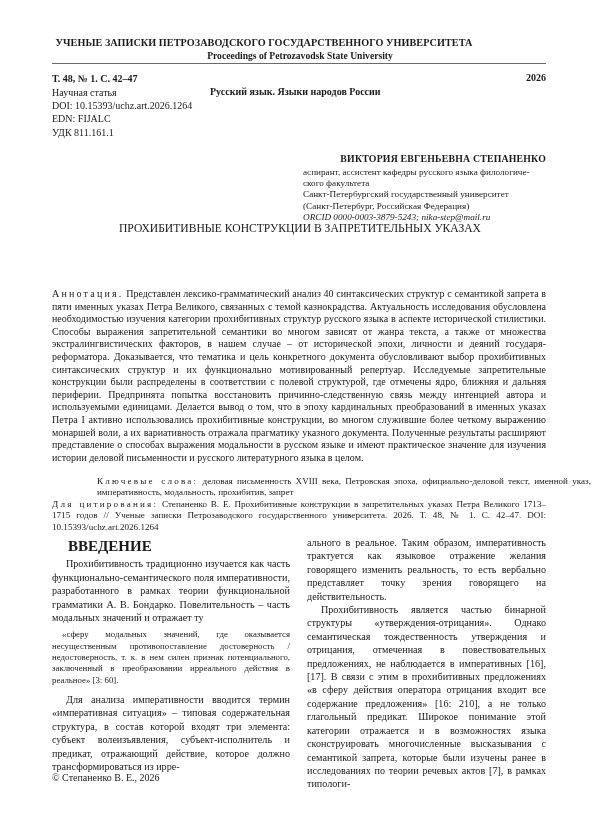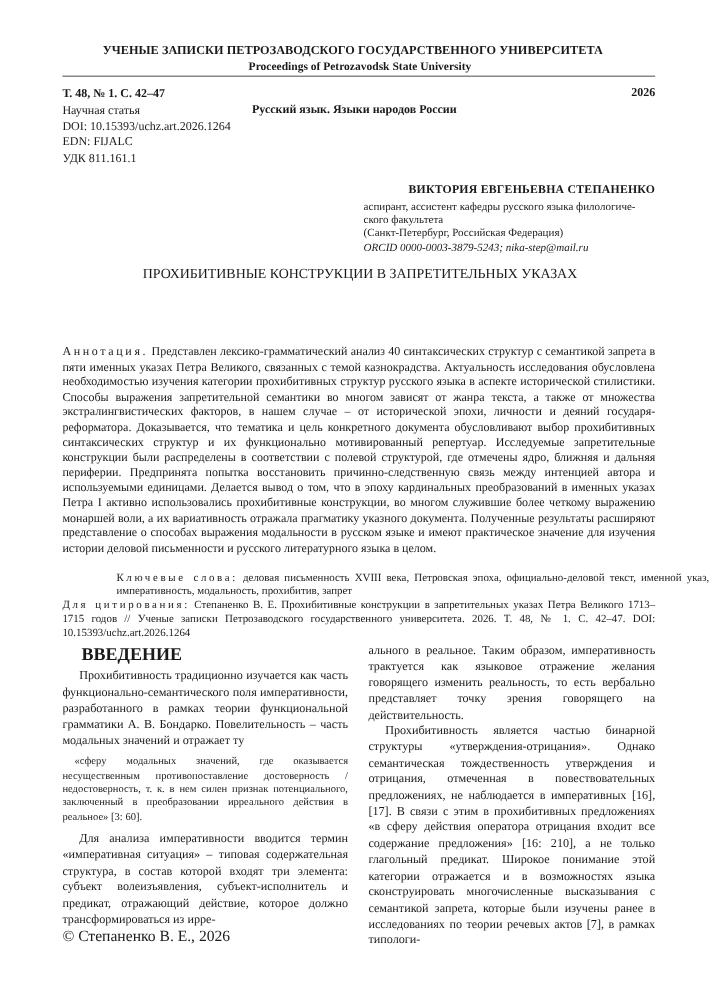--- a/index.html
+++ b/index.html
@@ -4,21 +4,21 @@
   <style>
     html, body { margin: 0; padding: 0; background: #ffffff; }
     body {
       width: 600px; height: 820px; position: relative; overflow: hidden;
       font-family: "Liberation Serif", "DejaVu Serif", serif;
       color: #1a1a1a;
     }
     .abs { position: absolute; }
     .journal-title {
       top: 37px; left: 0; width: 528px; text-align: center;
-      font-weight: bold; font-size: 10.2px; letter-spacing: 0.05px; padding-left: 30px;
+      font-weight: bold; font-size: 10.2px; letter-spacing: 0.05px;
     }
     .journal-sub {
       top: 50px; left: 0; width: 600px; text-align: center;
       font-weight: bold; font-size: 9.6px;
     }
     .rule { top: 63px; left: 52px; width: 494px; height: 0; border-top: 1px solid #6a6a6a; }
     .meta { left: 52px; font-size: 10px; line-height: 13.2px; }
     .vol { top: 72px; font-weight: bold; }
     .year { top: 72px; left: 500px; width: 46px; text-align: right; font-size: 10px; font-weight: bold; }
     .meta-lines { top: 86px; }
@@ -45,21 +45,21 @@
     .citation {
       top: 499px; left: 52px; width: 494px; text-align: justify;
       font-size: 9.1px; line-height: 11.4px;
     }
     .col-left { top: 540px; left: 52px; width: 238px; font-size: 10.15px; line-height: 13.4px; text-align: justify; }
     .col-right { top: 536px; left: 307px; width: 239px; font-size: 10.15px; line-height: 13.4px; text-align: justify; }
     .heading-intro { font-weight: bold; font-size: 15px; margin: 0 0 4px 16px; }
     p { margin: 0; }
     .indent { text-indent: 14px; }
     .quote { font-size: 8.8px; line-height: 11.3px; text-indent: 10px; margin: 5px 0 7px 0; }
-    .copyright { top: 772px; left: 52px; font-size: 13px; }
+    .copyright { top: 772px; left: 52px; font-size: 10px; }
   </style>
 </head>
 <body>
 
 <div class="abs journal-title">УЧЕНЫЕ ЗАПИСКИ ПЕТРОЗАВОДСКОГО ГОСУДАРСТВЕННОГО УНИВЕРСИТЕТА</div>
 <div class="abs journal-sub">Proceedings of Petrozavodsk State University</div>
 <div class="abs rule"></div>
 
 <div class="abs meta vol">Т. 48, № 1. С. 42–47</div>
 <div class="abs year">2026</div>
@@ -69,20 +69,21 @@
   <div>DOI: 10.15393/uchz.art.2026.1264</div>
   <div>EDN: FIJALC</div>
   <div>УДК 811.161.1</div>
 </div>
 <div class="abs section-label">Русский язык. Языки народов России</div>
 
 <div class="abs author-name">ВИКТОРИЯ ЕВГЕНЬЕВНА СТЕПАНЕНКО</div>
 <div class="abs author-info">
   <div>аспирант, ассистент кафедры русского языка филологиче-</div>
   <div>ского факультета</div>
+  <div>Санкт-Петербургский государственный университет</div>
   <div>(Санкт-Петербург, Российская Федерация)</div>
   <div class="it">ORCID 0000-0003-3879-5243; nika-step@mail.ru</div>
 </div>
 
 <div class="abs article-title">
   <div>ПРОХИБИТИВНЫЕ КОНСТРУКЦИИ В ЗАПРЕТИТЕЛЬНЫХ УКАЗАХ</div>
 </div>
 
 <div class="abs abstract">
   <span class="spaced">Аннотация.</span>

